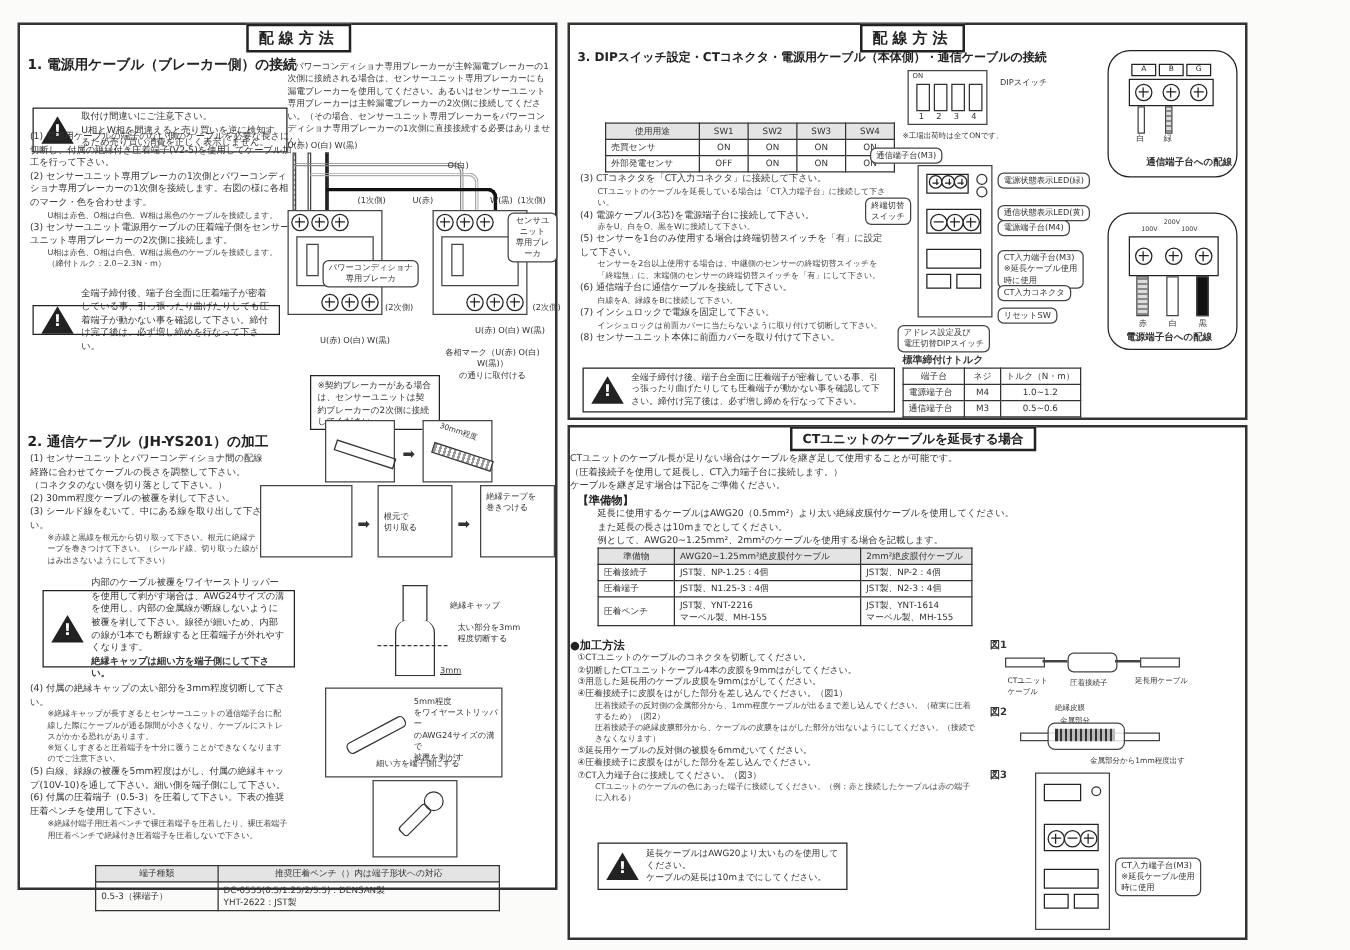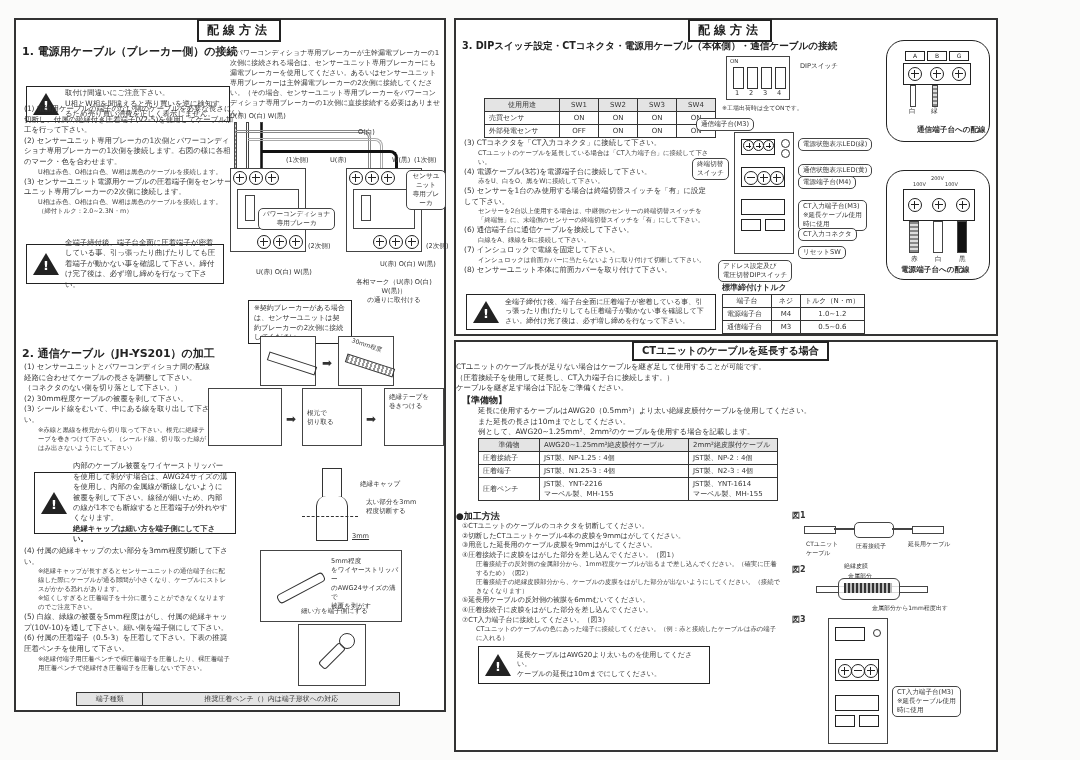--- a/index.html
+++ b/index.html
@@ -97,21 +97,21 @@
     <div class="callout" style="left:176px;top:58px;white-space:pre-line;text-align:center;">センサユニット
 専用ブレーカ</div>
     <div class="lbl" style="left:78px;top:130px;">(2次側)</div>
     <div class="lbl" style="left:196px;top:130px;">(2次側)</div>
     <div class="lbl" style="left:26px;top:156px;">U(赤) O(白) W(黒)</div>
     <div class="lbl" style="left:150px;top:148px;">U(赤) O(白) W(黒)</div>
   </div>
   <div class="lbl" style="left:328px;top:258px;white-space:pre-line;text-align:center;">各相マーク（U(赤) O(白) W(黒)）
 の通りに取付ける</div>
 
-  <div class="box warn" style="left:10px;top:224px;width:198px;height:40px;">
+  <div class="box warn" style="left:10px;top:224px;width:198px;height:24px;">
     <span class="tri"></span>
     <span class="wt">全端子締付後、端子台全面に圧着端子が密着している事、引っ張ったり曲げたりしても圧着端子が動かない事を確認して下さい。締付け完了後は、必ず増し締めを行なって下さい。</span>
   </div>
 
   <div class="box" style="left:232px;top:280px;width:104px;height:44px;padding:3px 5px;">
     <span class="txt" style="position:static;display:block;font-size:7px;line-height:9.8px;">※契約ブレーカーがある場合は、センサーユニットは契約ブレーカーの2次側に接続してください。</span>
   </div>
 
   <div class="h2" style="left:6px;top:326px;">2. 通信ケーブル（JH-YS201）の加工</div>
   <div class="txt" style="left:8px;top:342px;width:186px;">
@@ -176,20 +176,25 @@
   <div class="fig" style="left:282px;top:604px;width:68px;height:62px;">
     <div style="position:absolute;left:40px;top:8px;width:14px;height:14px;border:1.4px solid #333;border-radius:50%;"></div>
     <div style="position:absolute;left:18px;top:26px;width:28px;height:8px;border:1px solid #333;border-radius:3px;transform:rotate(-45deg);"></div>
   </div>
 
   <table style="position:absolute;left:60px;top:672px;width:324px;">
     <tbody>
         <tr>
       <th style="text-align:center;">端子種類</th>
       <th style="text-align:center;">推奨圧着ペンチ（）内は端子形状への対応</th>
+    </tr>
+    <tr>
+      <td>0.5-3（裸端子）</td>
+      <td style="white-space:pre-line;">DC-0555(0.5/1.25/2/5.5)：DENSAN製
+YHT-2622：JST製</td>
     </tr>
   </tbody>
     </table>
 </div>
 
 <div class="panel" style="left:454px;top:18px;width:544px;height:318px;">
   <div class="hdr" style="left:232px;top:-1px;">配線方法</div>
   <div class="h2" style="left:6px;top:20px;font-size:9.6px;">3. DIPスイッチ設定・CTコネクタ・電源用ケーブル（本体側）・通信ケーブルの接続</div>
 
 
@@ -388,21 +393,21 @@
     <p>③用意した延長用のケーブル皮膜を9mmはがしてください。</p>
     <p>④圧着接続子に皮膜をはがした部分を差し込んでください。（図1）</p>
     <p class="sm ind">圧着接続子の反対側の金属部分から、1mm程度ケーブルが出るまで差し込んでください。（確実に圧着するため）（図2）</p>
     <p class="sm ind">圧着接続子の絶縁皮膜部分から、ケーブルの皮膜をはがした部分が出ないようにしてください。（接続できなくなります）</p>
     <p>⑤延長用ケーブルの反対側の被膜を6mmむいてください。</p>
     <p>④圧着接続子に皮膜をはがした部分を差し込んでください。</p>
     <p>⑦CT入力端子台に接続してください。（図3）</p>
     <p class="sm ind">CTユニットのケーブルの色にあった端子に接続してください。（例：赤と接続したケーブルは赤の端子に入れる）</p>
   </div>
 
-  <div class="box warn" style="left:22px;top:304px;width:232px;height:38px;">
+  <div class="box warn" style="left:22px;top:332px;width:200px;height:38px;">
     <span class="tri"></span>
     <span class="wt" style="white-space:pre-line;font-size:7px;line-height:9.6px;">延長ケーブルはAWG20より太いものを使用してください。
 ケーブルの延長は10mまでにしてください。</span>
   </div>
 
   <div class="lbl bold" style="left:336px;top:168px;font-size:8px;">図1</div>
   <div style="position:absolute;left:348px;top:178px;width:160px;height:20px;">
     <div style="position:absolute;left:0;top:6px;width:30px;height:6px;border:1px solid #444;"></div>
     <div style="position:absolute;left:30px;top:8px;width:20px;height:2px;background:#444;"></div>
     <div style="position:absolute;left:50px;top:2px;width:38px;height:14px;border:1px solid #444;border-radius:5px;"></div>

